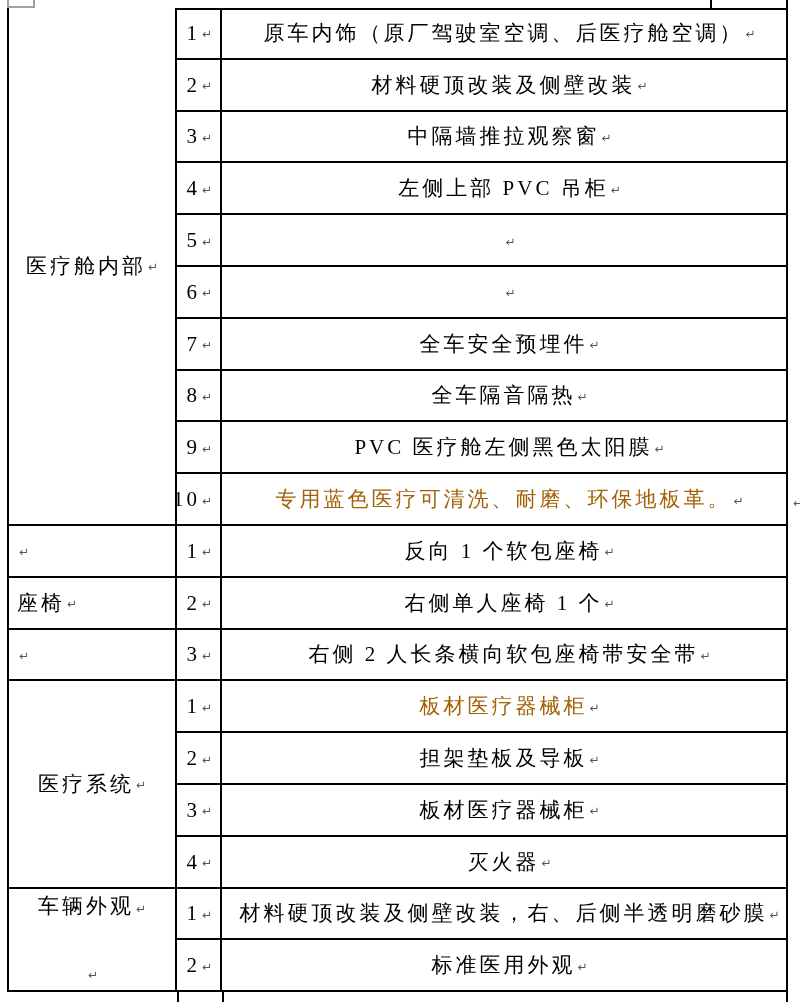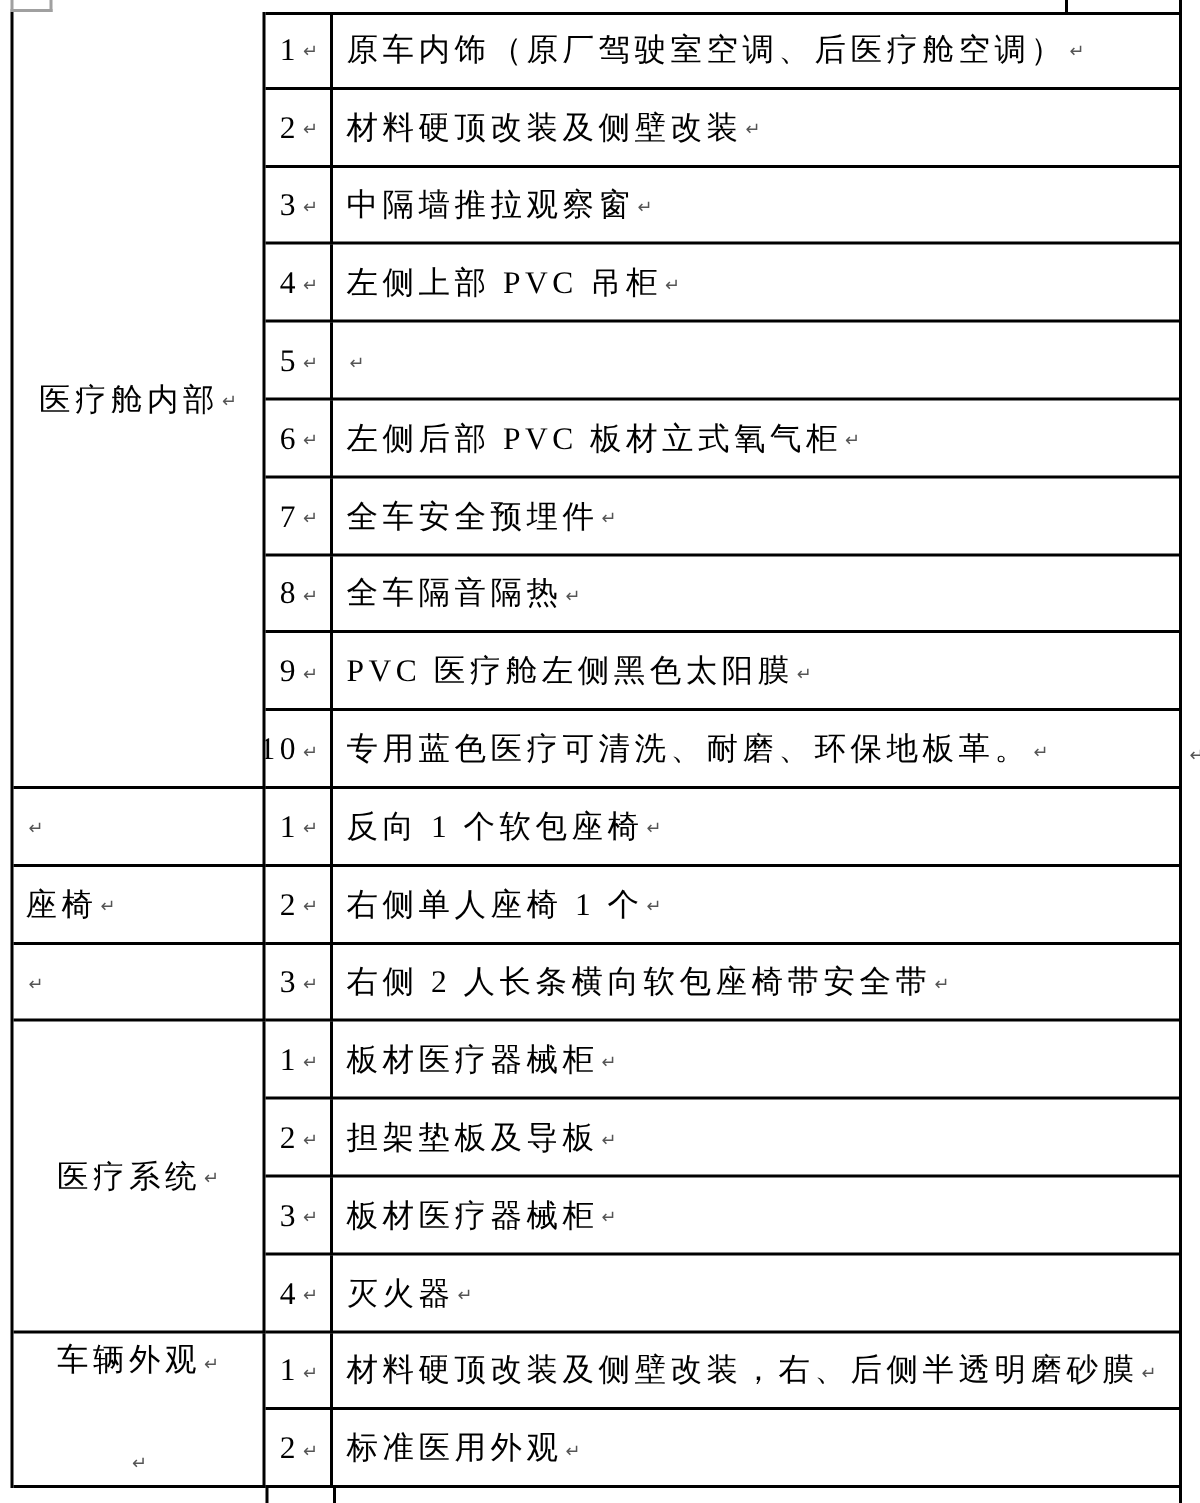--- a/index.html
+++ b/index.html
@@ -23,22 +23,22 @@
     border-bottom:2px solid #000;
     display:flex;align-items:center;
     font-size:21px;letter-spacing:3px;line-height:1.25;
     overflow:hidden;white-space:nowrap;
   }
   .cat{grid-column:1;border-right:2px solid #000;}
   .cat.center{justify-content:center;text-align:center;}
   .cat.left{justify-content:flex-start;padding-left:8px;}
   .cat .stack{display:flex;flex-direction:column;align-items:center;gap:40px;}
   .num{grid-column:2;border-right:2px solid #000;justify-content:flex-end;padding-right:8px;}
-  .desc{grid-column:3;padding-left:9px;}
-  .red{color:#000000;}
+  .desc{grid-column:3;padding-left:9px;justify-content:center;}
+  .red{color:#a16207;}
   .pm{ 
     font-family:"DejaVu Sans",sans-serif;
     font-size:12px;color:#555;letter-spacing:0;
     margin-left:2px;transform:translateY(2px);
   }
   
   .line{position:absolute;background:#000;}
   .top-border{left:177px;top:8px;width:611px;height:2px;}
   .right-border-full{left:786px;top:0;width:2px;height:1002px;}
   .tick-top{left:710px;top:0;width:2px;height:9px;}
@@ -130,21 +130,20 @@
     </div>
   <div class="cell desc" style="grid-row:5">
       <span class="pm">↵</span>
     </div>
 
   <div class="cell num" style="grid-row:6">
       <span>6</span>
       <span class="pm">↵</span>
     </div>
   <div class="cell desc" style="grid-row:6">
-      <span>左侧后部 PVC 板材立式氧气柜</span>
       <span class="pm">↵</span>
     </div>
 
   <div class="cell num" style="grid-row:7">
       <span>7</span>
       <span class="pm">↵</span>
     </div>
   <div class="cell desc" style="grid-row:7">
       <span>全车安全预埋件</span>
       <span class="pm">↵</span>

